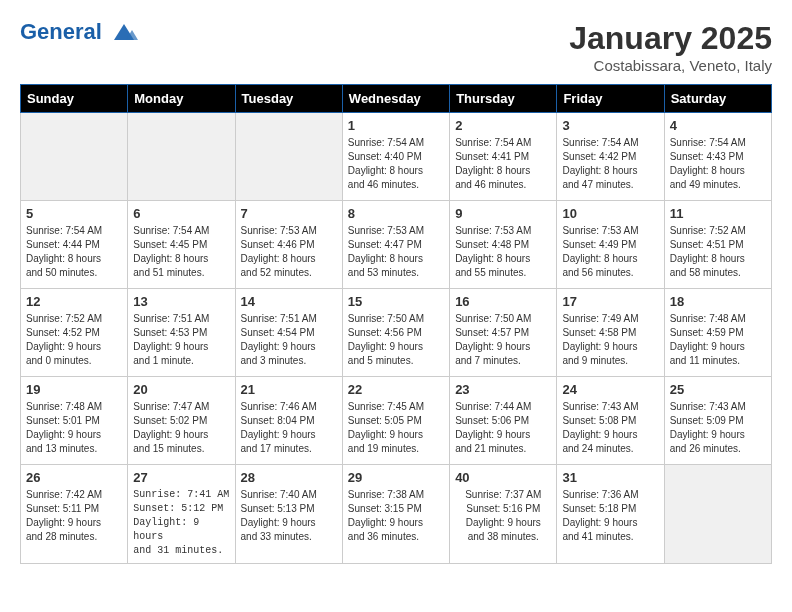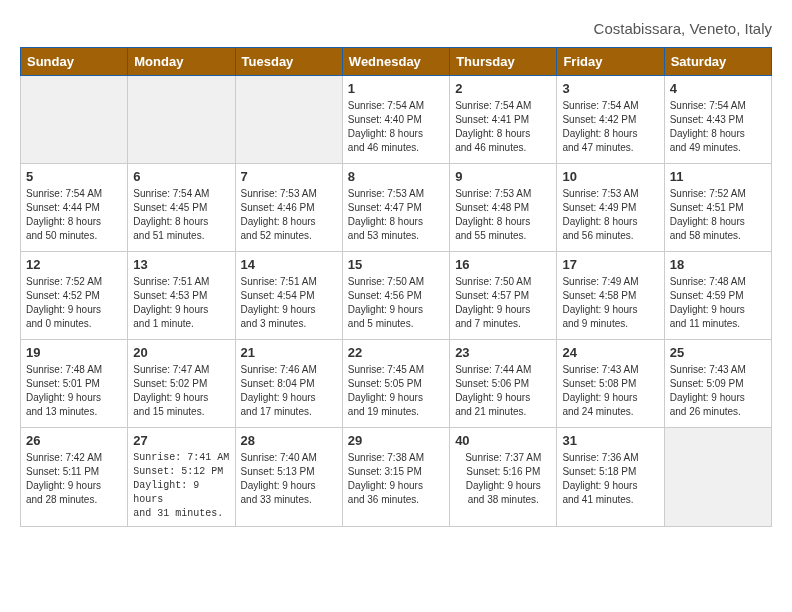--- a/index.html
+++ b/index.html
@@ -40,21 +40,21 @@
     .cal-subtitle {
       font-size: 15px;
       color: #555;
     }
     table {
       width: 100%;
       border-collapse: collapse;
       table-layout: fixed;
     }
     .day-header {
-      background-color: #a16207;
+      background-color: #000000;
       color: #fff;
       text-align: left;
       padding: 6px 6px;
       font-size: 13px;
       font-weight: bold;
       border: 1px solid #1a5fa8;
     }
     td {
       border: 1px solid #ccc;
       vertical-align: top;
@@ -78,23 +78,31 @@
       color: #333;
       line-height: 1.4;
     }
   </style>
 </head>
 <body>
 
 <div class="header-area">
   <div class="logo">
     <div>
+      <div class="logo-text">
+        <span>General</span>
+        <svg width="28" height="22" viewBox="0 0 28 22" style="vertical-align:middle;margin:0 2px;">
+          <polygon points="4,18 14,2 24,18" fill="#2a6db5"></polygon>
+          <polygon points="16,18 22,8 28,18" fill="#2a6db5" opacity="0.7"></polygon>
+        </svg>
+      </div>
     </div>
   </div>
   <div class="title-area">
+    <div class="cal-title">January 2025</div>
     <div class="cal-subtitle">Costabissara, Veneto, Italy</div>
   </div>
 </div>
 
 <table>
   <thead>
     <tr>
     <th class="day-header">Sunday</th>
         <th class="day-header">Monday</th>
         <th class="day-header">Tuesday</th>

